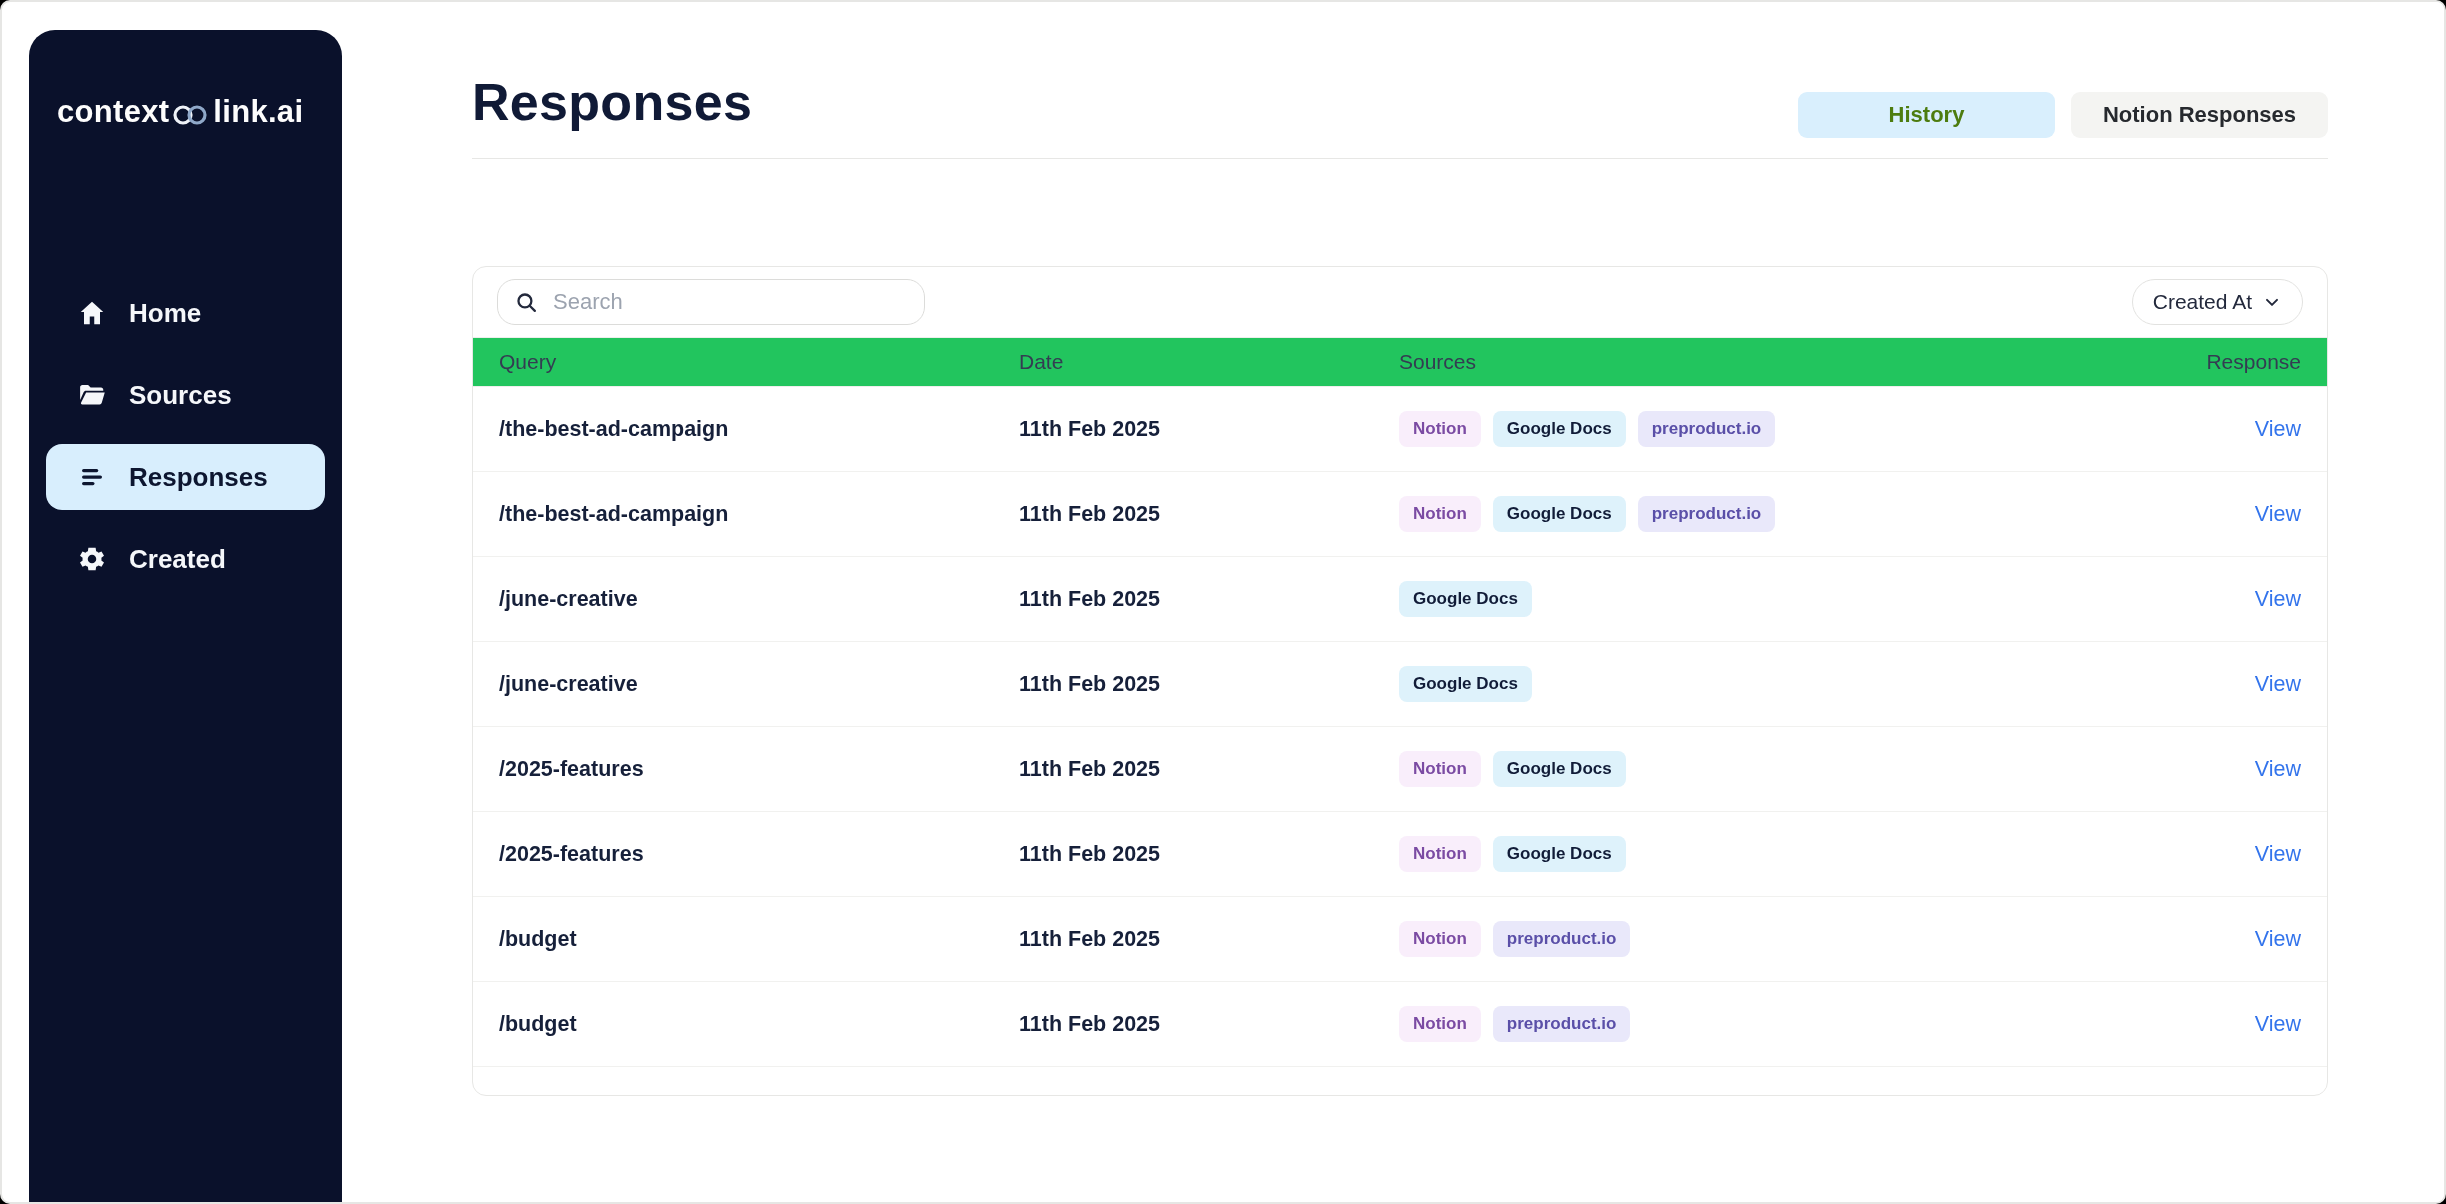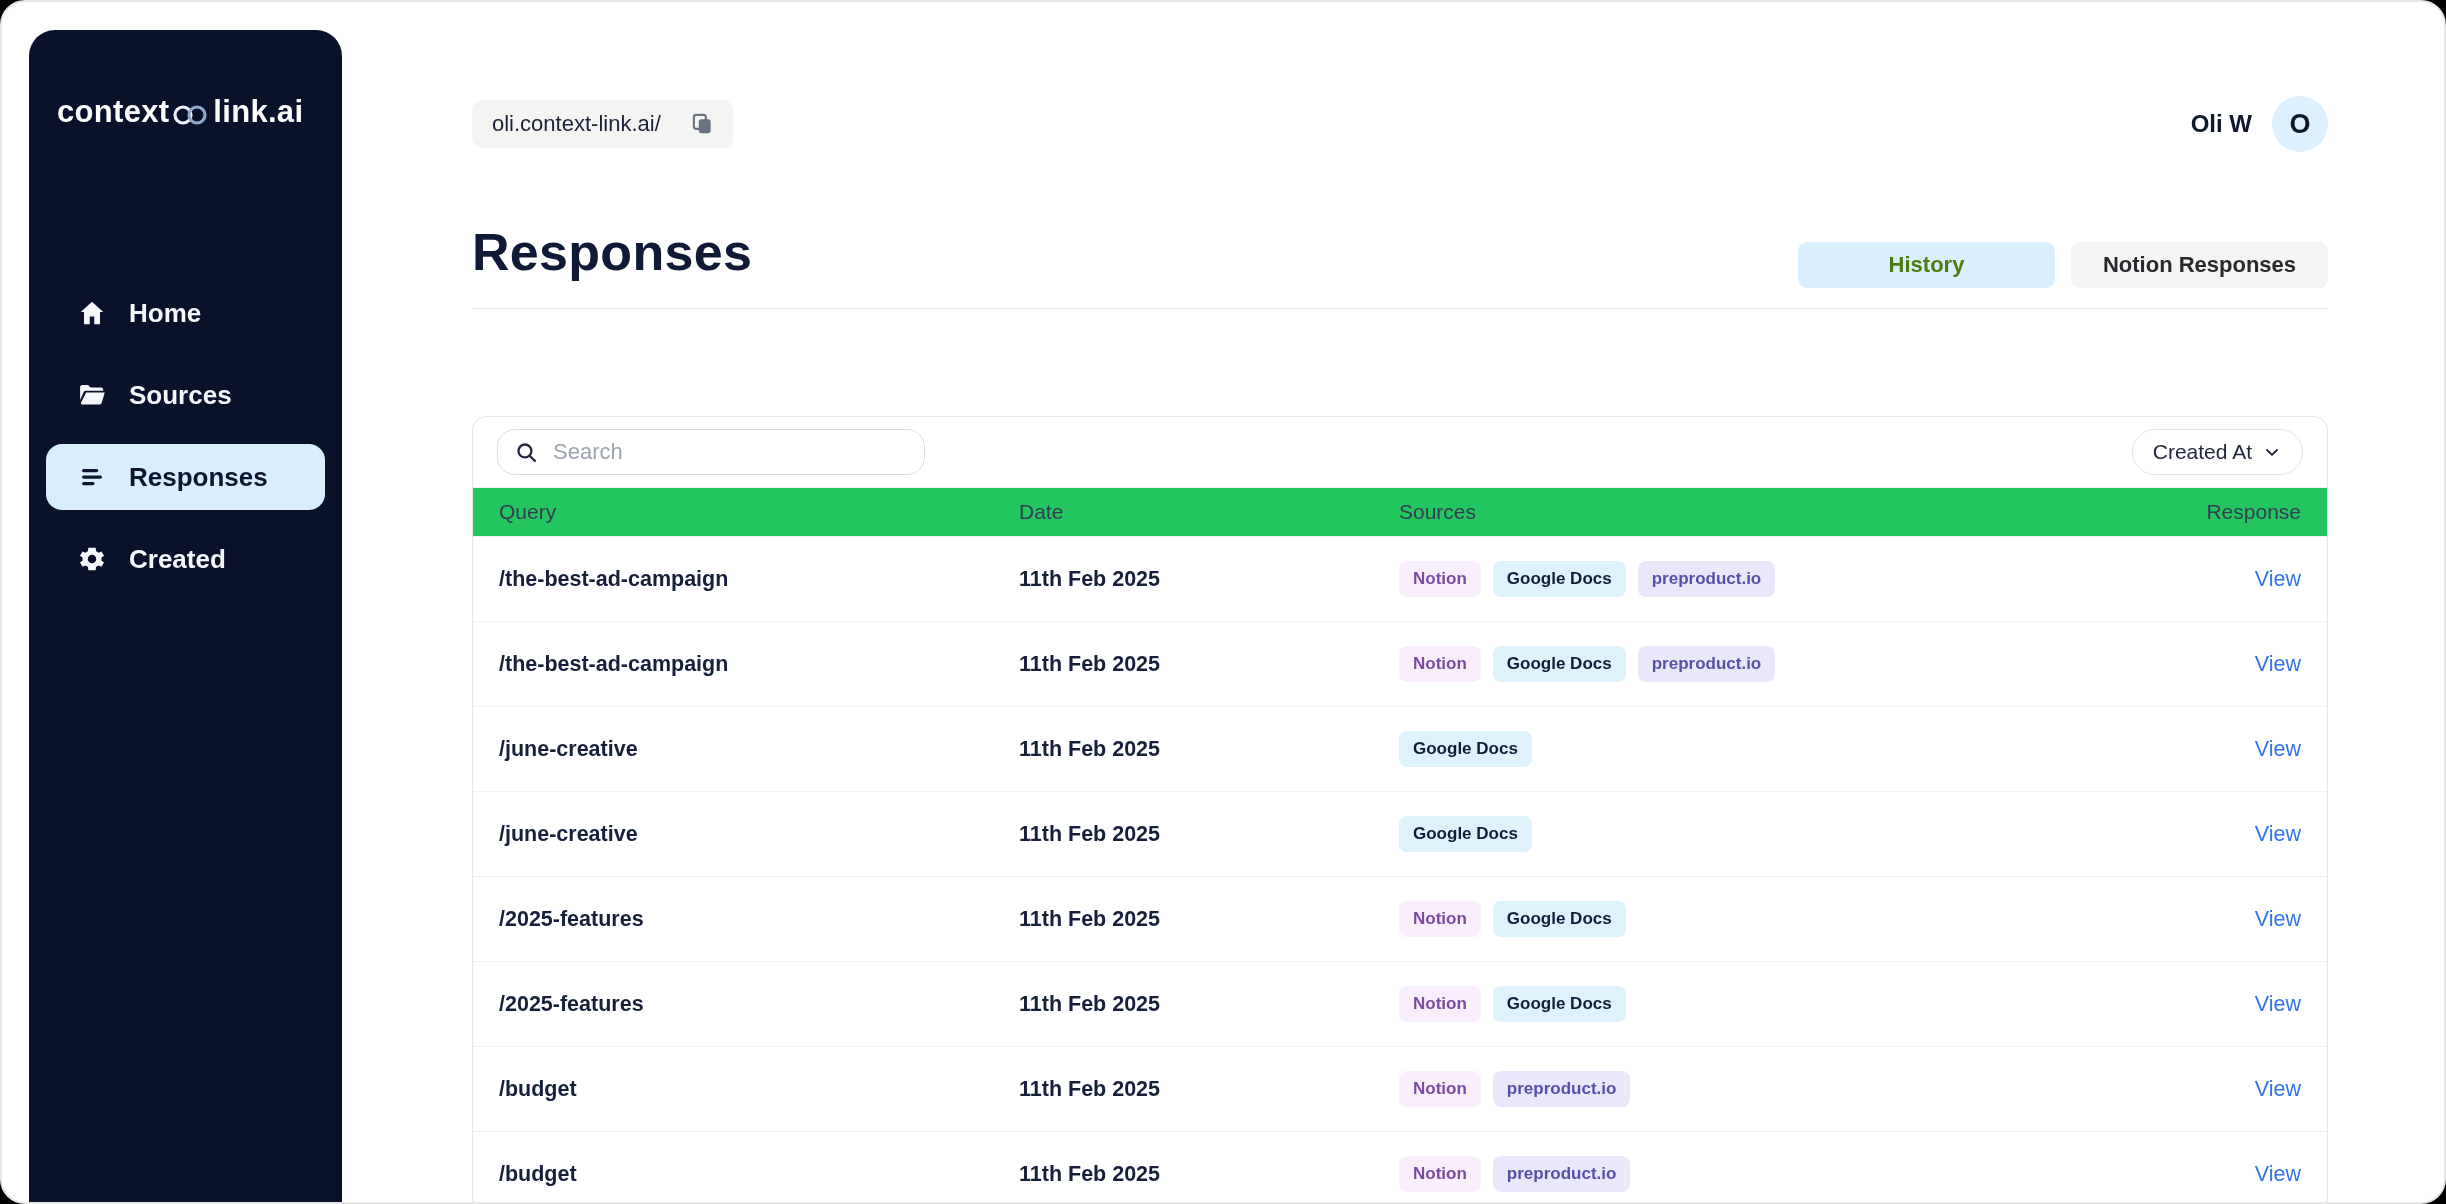--- a/index.html
+++ b/index.html
@@ -2,21 +2,21 @@
 <html style="--sidebar-bg: #0a112b; --active-item-bg: #d8eefd; --tab-active-bg: #d9effd; --tab-inactive-bg: #f4f4f2; --avatar-bg: #ddf0fd; --link-blue: #3374ec;"><head>
 <meta charset="utf-8">
 <style>
   * { margin:0; padding:0; box-sizing:border-box; }
   html,body { width:2446px; height:1204px; background:#000; font-family:"Liberation Sans", sans-serif; }
 
   .window {
     position:absolute; inset:0;
     background:#fff;
     border:2px solid #e6e6e4;
-    border-radius:25px;
+    border-radius:10px;
     overflow:hidden;
   }
 
   
   .sidebar {
     position:absolute; left:27px; top:28px; bottom:0; width:313px;
     background:var(--sidebar-bg, #0a112b);
     border-radius:26px 26px 0 0;
     color:#fff;
   }
@@ -126,35 +126,20 @@
               <path fill-rule="evenodd" clip-rule="evenodd" d="M19.5 13.1a7.8 7.8 0 000-2.2l2.1-1.6-2-3.4-2.4 1a7.7 7.7 0 00-1.9-1.1L14.9 3H9.1l-.4 2.8c-.7.3-1.3.6-1.9 1.1l-2.4-1-2 3.4 2.1 1.6a7.8 7.8 0 000 2.2l-2.1 1.6 2 3.4 2.4-1c.6.5 1.2.8 1.9 1.1l.4 2.8h5.8l.4-2.8c.7-.3 1.3-.6 1.9-1.1l2.4 1 2-3.4-2.1-1.6zM12 15.4a3.4 3.4 0 110-6.8 3.4 3.4 0 010 6.8z" fill="currentColor"></path>
             </svg>
           </span>
     <span class="nav-label">Created</span>
   </div>
 </nav>
   </aside>
 
   <main class="main">
 
-    <div class="topbar">
-      <div class="url-pill">
-        <span>oli.context-link.ai/</span>
-        <svg width="26" height="26" viewBox="0 0 24 24" fill="none">
-          <rect x="4.5" y="3.5" width="11" height="13" rx="2.2" stroke="#6b7280" stroke-width="2"></rect>
-          <rect x="9" y="7.5" width="11" height="13" rx="2.2" fill="#6b7280"></rect>
-        </svg>
-      </div>
-      <div class="user">
-        <span class="user-name">Oli W</span>
-        <div class="avatar">
-          <span>O</span>
-        </div>
-      </div>
-    </div>
 
     <div class="heading-row">
       <h1 class="page-title">Responses</h1>
       <div class="tabs" id="tabs">
   <div class="tab active">
             <span>History</span>
           </div>
 
   <div class="tab">
             <span>Notion Responses</span>

